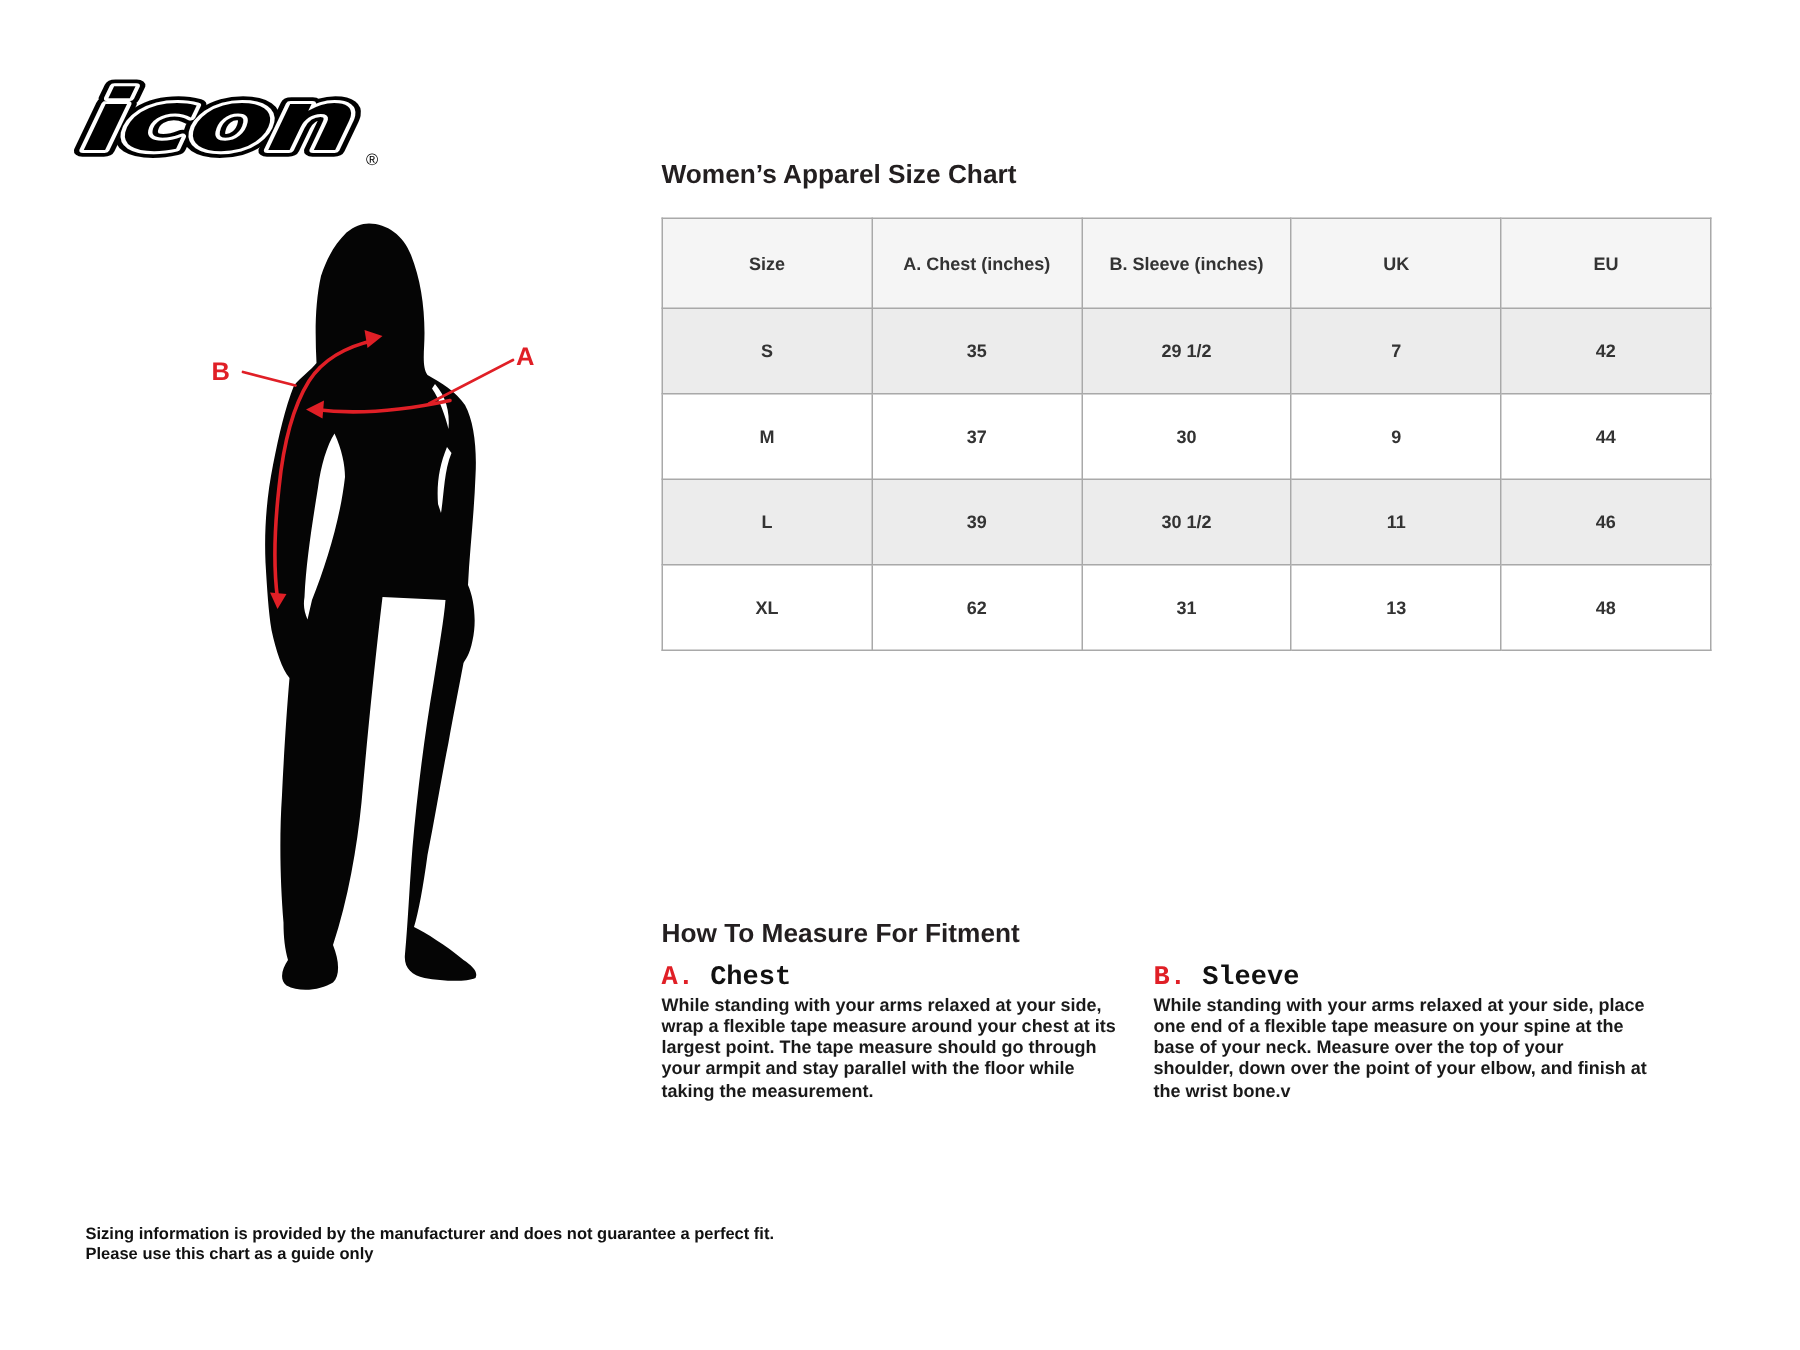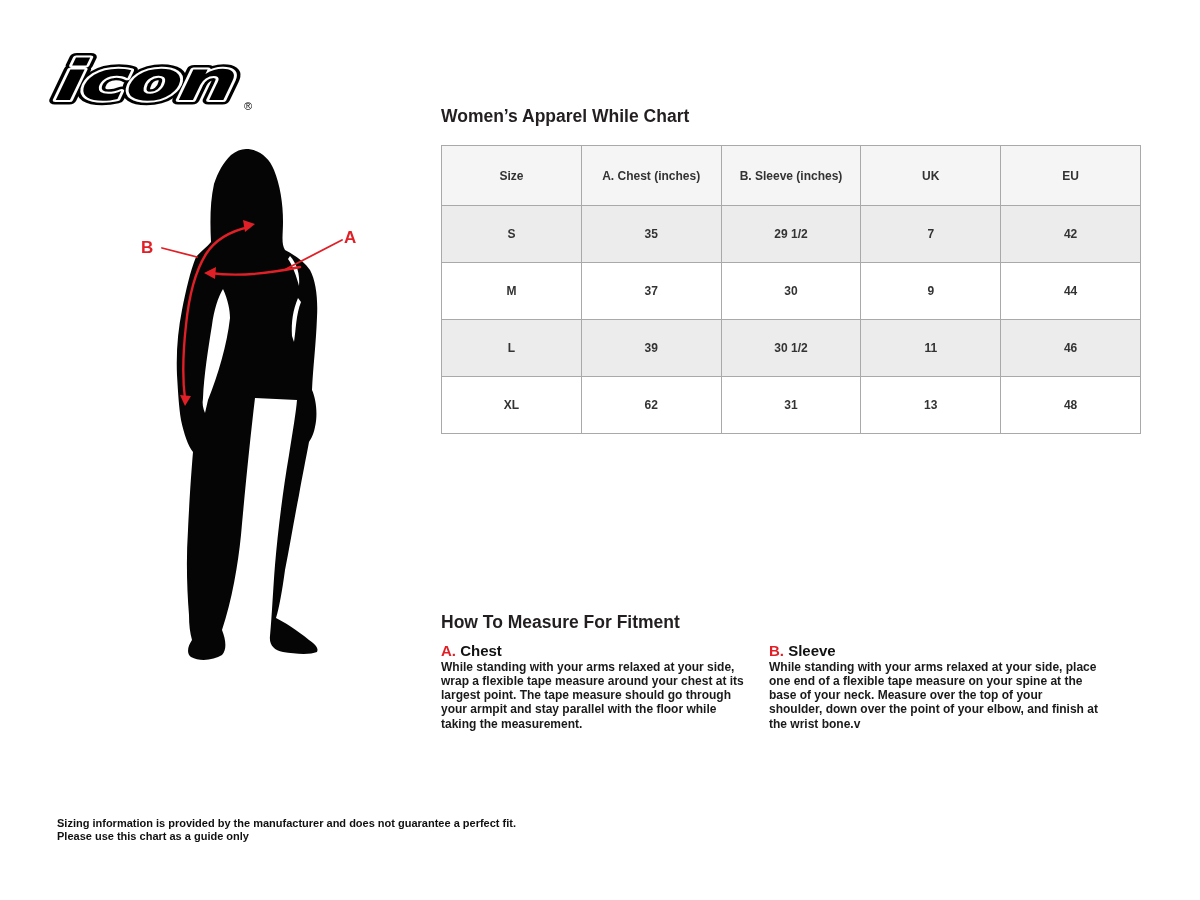--- a/index.html
+++ b/index.html
@@ -41,21 +41,21 @@
   thead th{height:60px;background:var(--header-bg);text-align:center;}
   tbody td{height:57px;background:#ffffff;}
   tbody tr:nth-child(odd) td{background:var(--row-alt);}
 
   
   .measure{left:441px;top:612px;width:700px;}
   .measure-heading{font-size:17.5px;font-weight:bold;margin-bottom:9px;color:var(--ink);}
   .measure-cols{display:flex;gap:22px;}
   .measure-col-a{width:306px;}
   .measure-col-b{width:330px;}
-  .measure-sub{font-size:15px;font-weight:bold;color:#111;}
+  .measure-sub{font-size:18px;font-weight:bold;color:#111;font-family:Liberation Mono, monospace;}
   .measure-letter{color:var(--accent);}
   .measure-text{font-size:12px;font-weight:bold;color:#1a1a1a;line-height:1.18;margin-top:1px;}
 
   
   .footer{left:57px;top:817px;font-size:11px;font-weight:bold;color:#111;line-height:1.2;}
 </style>
 </head>
 <body>
 
 <svg class="abs logo" viewBox="0 0 215 68" aria-hidden="true">
@@ -134,21 +134,21 @@
   <path class="redline" d="M 210,273 C 240,277 272,273 300,267"></path>
   <polygon class="redfill" points="204,273 216,267 215,279"></polygon>
 
   <path class="redline-thin" d="M 342,240 L 286,269"></path>
   <path class="redline-thin" d="M 162,248 L 197,257"></path>
 
   <text class="fig-label" x="344" y="243">A</text>
   <text class="fig-label" x="141" y="253">B</text>
 </svg>
 
-<h1 class="abs page-title">Women’s Apparel While Chart</h1>
+<h1 class="abs page-title">Women’s Apparel Size Chart</h1>
 
 <div class="abs table-wrap">
   <table>
     <thead>
       <tr id="thead-row">
           <th>Size</th>
           <th>A. Chest (inches)</th>
           <th>B. Sleeve (inches)</th>
           <th>UK</th>
           <th>EU</th>

